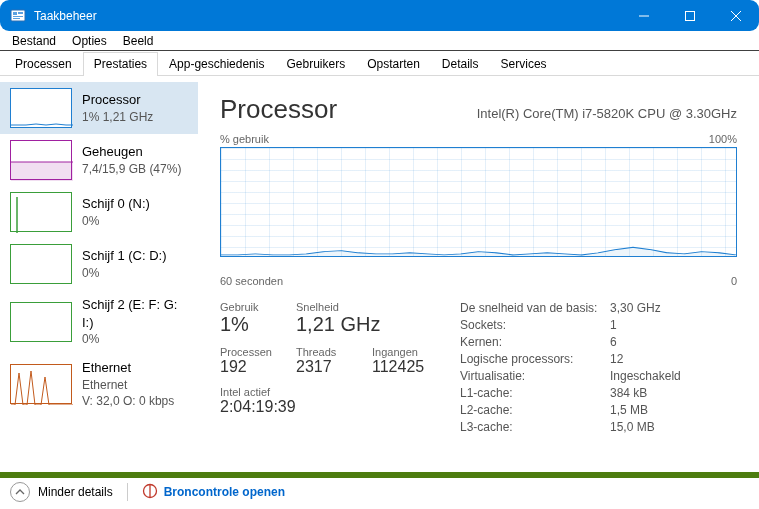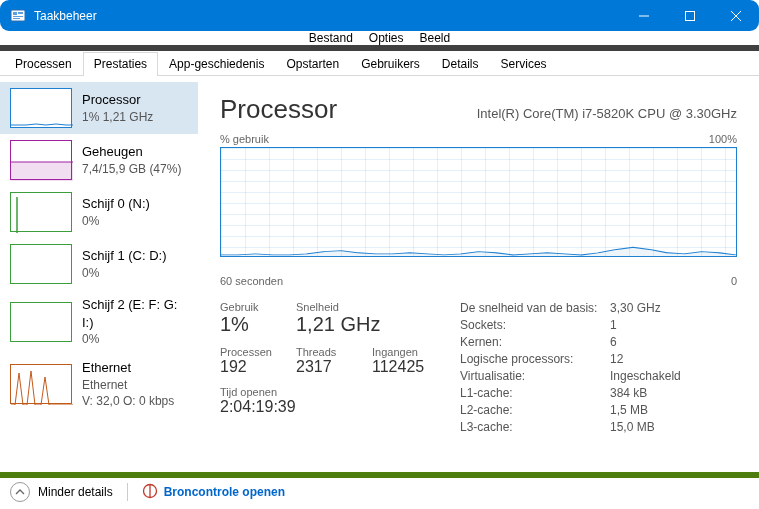--- a/index.html
+++ b/index.html
@@ -2,21 +2,21 @@
 <html><head>
 <meta charset="utf-8">
 <style>
   * { box-sizing: border-box; margin: 0; padding: 0; font-family: "Segoe UI", Tahoma, sans-serif; }
   html, body { width: 759px; height: 509px; overflow: hidden; background: #fff; }
   .titlebar { background: #0078d7; height: 31px; display: flex; align-items: center; color: #fff; border-radius: 9px; }
   .titlebar .icon { width: 16px; height: 16px; margin: 0 8px 0 10px; }
   .titlebar .title { font-size: 12px; flex: 1; }
   .winbtns { display: flex; height: 100%; }
   .winbtn { width: 46px; display: flex; align-items: center; justify-content: center; }
-  .menubar { height: 20px; display: flex; align-items: center; padding: 0 4px; font-size: 12px; border-bottom: 6px solid #404040; justify-content: center; }
+  .menubar { height: 20px; display: flex; align-items: center; padding: 0 4px; font-size: 12px; border-bottom: 1px solid #404040; }
   .menuitem { padding: 2px 8px; }
   .tabbar { display: flex; font-size: 12px; border-bottom: 1px solid #d9d9d9; padding: 0 4px; }
   .tab { padding: 4px 10px 5px; border: 1px solid transparent; border-bottom: none; margin-right: 0px; position: relative; top: 1px; }
   .tab.selected { border-color: #d9d9d9; background: #fff; }
   .content { display: flex; height: calc(100% - 31px - 20px - 28px - 34px); }
   .sidebar { width: 198px; overflow-y: auto; padding-top: 6px; }
   .side-item { display: flex; align-items: center; padding: 6px 8px 6px 10px; gap: 10px; cursor: default; }
   .side-item.selected { background: #d8e6f2; }
   .side-thumb { width: 62px; height: 40px; border: 1px solid; position: relative; background: #fff; flex-shrink: 0; }
   .side-text { font-size: 12px; line-height: 1.35; }
@@ -85,22 +85,22 @@
 <div class="menubar">
   <span class="menuitem">Bestand</span>
   <span class="menuitem">Opties</span>
   <span class="menuitem">Beeld</span>
 </div>
 
 <div class="tabbar">
   <div class="tab">Processen</div>
   <div class="tab selected">Prestaties</div>
   <div class="tab">App-geschiedenis</div>
+  <div class="tab">Gebruikers</div>
   <div class="tab">Opstarten</div>
-  <div class="tab">Gebruikers</div>
   <div class="tab">Details</div>
   <div class="tab">Services</div>
 </div>
 
 <div class="content">
   <div class="sidebar" id="sidebar">
       <div class="side-item selected">
         <div class="side-thumb" style="border-color:#1f7fd1">
           <svg width="62" height="40" style="position:absolute;left:0;top:0">
             <polyline points="0,36 15,36 25,35 35,36 45,35 55,36 62,36" fill="none" stroke="#1f7fd1" stroke-width="1"></polyline>
@@ -200,21 +200,21 @@
           <span>Processen</span>
           <span>Threads</span>
           <span>Ingangen</span>
         </div>
         <div class="stat-row-vals small">
           <span>192</span>
           <span>2317</span>
           <span>112425</span>
         </div>
         <div class="stat-row-labels">
-            <span>Tijd openen</span>
+            <span>Intel actief</span>
           </div>
         <div class="stat-row-vals small">
             <span>2:04:19:39</span>
           </div>
       </div>
       <div class="stat-right">
         <div class="right-grid" id="right-grid">
             <div class="lbl">De snelheid van de basis:</div>
             <div class="val">3,30 GHz</div>
             <div class="lbl">Sockets:</div>

